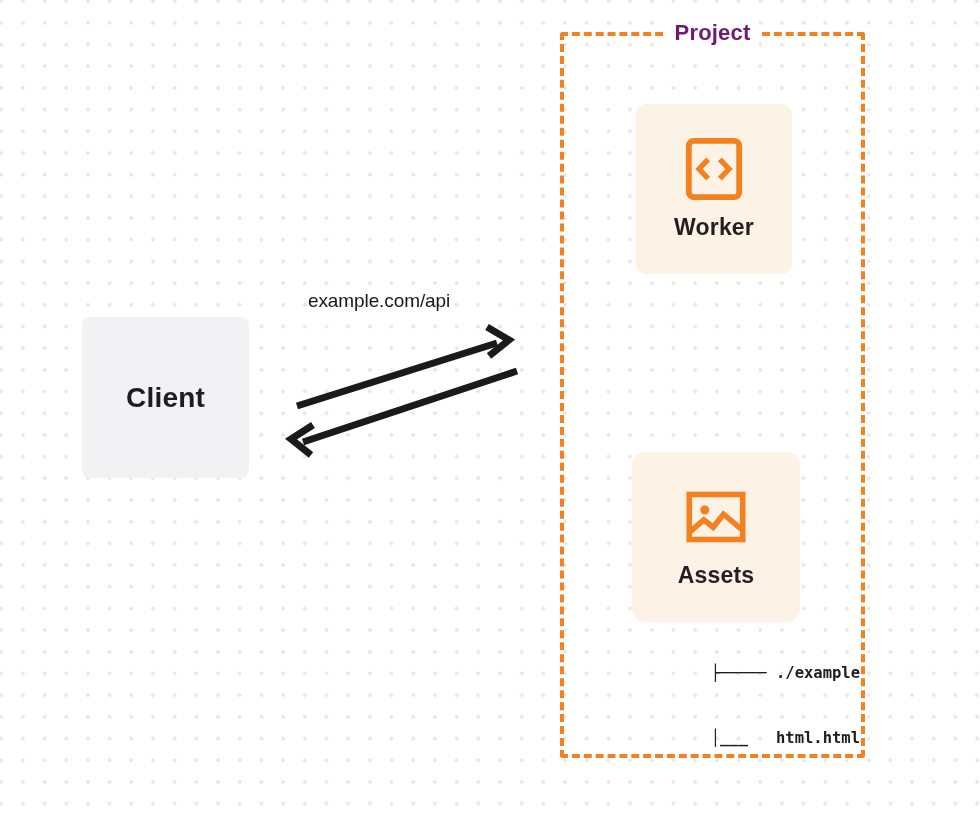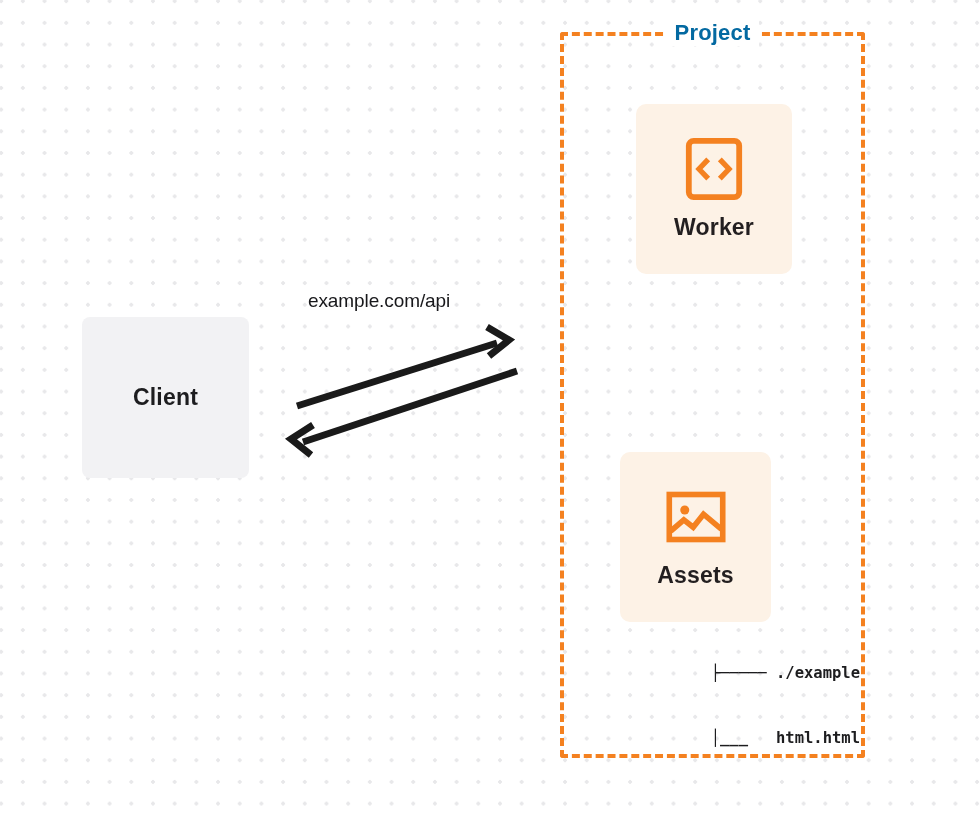--- a/index.html
+++ b/index.html
@@ -33,21 +33,21 @@
     top: 317px;
     width: 167px;
     height: 161px;
     background: #f2f2f4;
     border-radius: 8px;
     display: flex;
     align-items: center;
     justify-content: center;
   }
   #client-node .node-label {
-    font-size: 23px;
+    font-size: 28px;
     font-weight: bold;
     color: #1d1d1f;
     letter-spacing: 0.2px;
   }
 
   
   #project-container {
     position: absolute;
     left: 560px;
     top: 32px;
@@ -59,21 +59,21 @@
   }
   #project-title {
     position: absolute;
     left: 50%;
     top: -16px;
     transform: translateX(-50%);
     background: #ffffff;
     padding: 0 9px;
     font-size: 22px;
     font-weight: bold;
-    color: #0369a1;
+    color: #701a75;
     letter-spacing: 0.2px;
     white-space: nowrap;
   }
 
   
   .service-card {
     position: absolute;
     background: #fdf2e6;
     border-radius: 10px;
     display: flex;
@@ -81,24 +81,25 @@
     align-items: center;
     justify-content: center;
   }
   #worker-card {
     left: 72px;
     top: 68px;
     width: 156px;
     height: 170px;
   }
   #assets-card {
-    left: 56px;
+    left: 68px;
     top: 416px;
-    width: 151px;
+    width: 168px;
     height: 170px;
+    border-radius: 13px;
   }
   .service-card .card-icon {
     width: 60px;
     height: 62px;
     display: block;
     margin-bottom: 14px;
   }
   .service-card .card-label {
     font-size: 23px;
     font-weight: bold;

